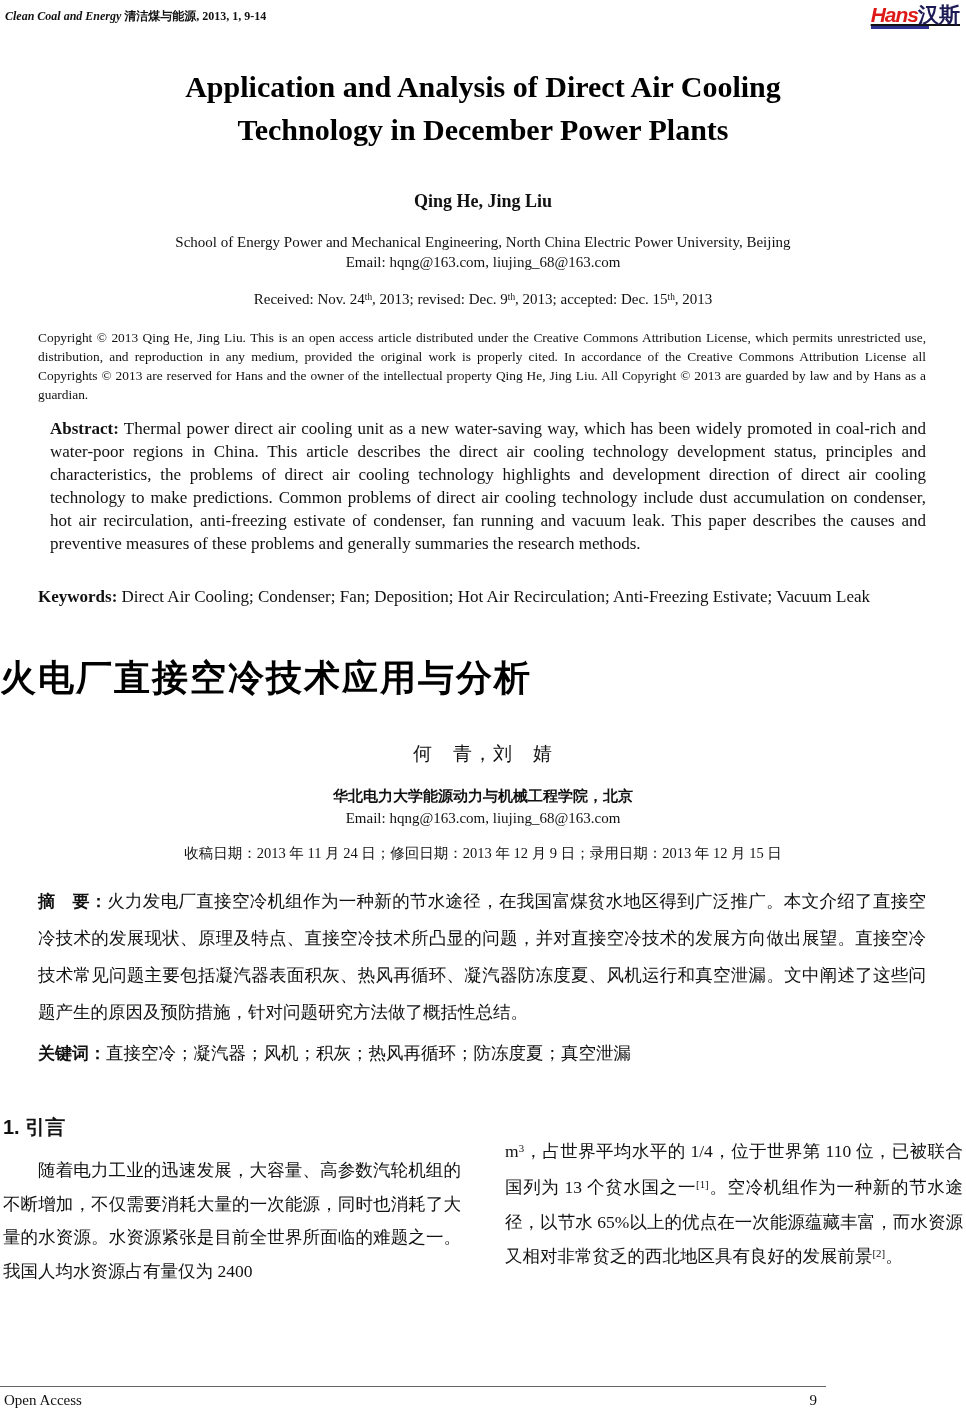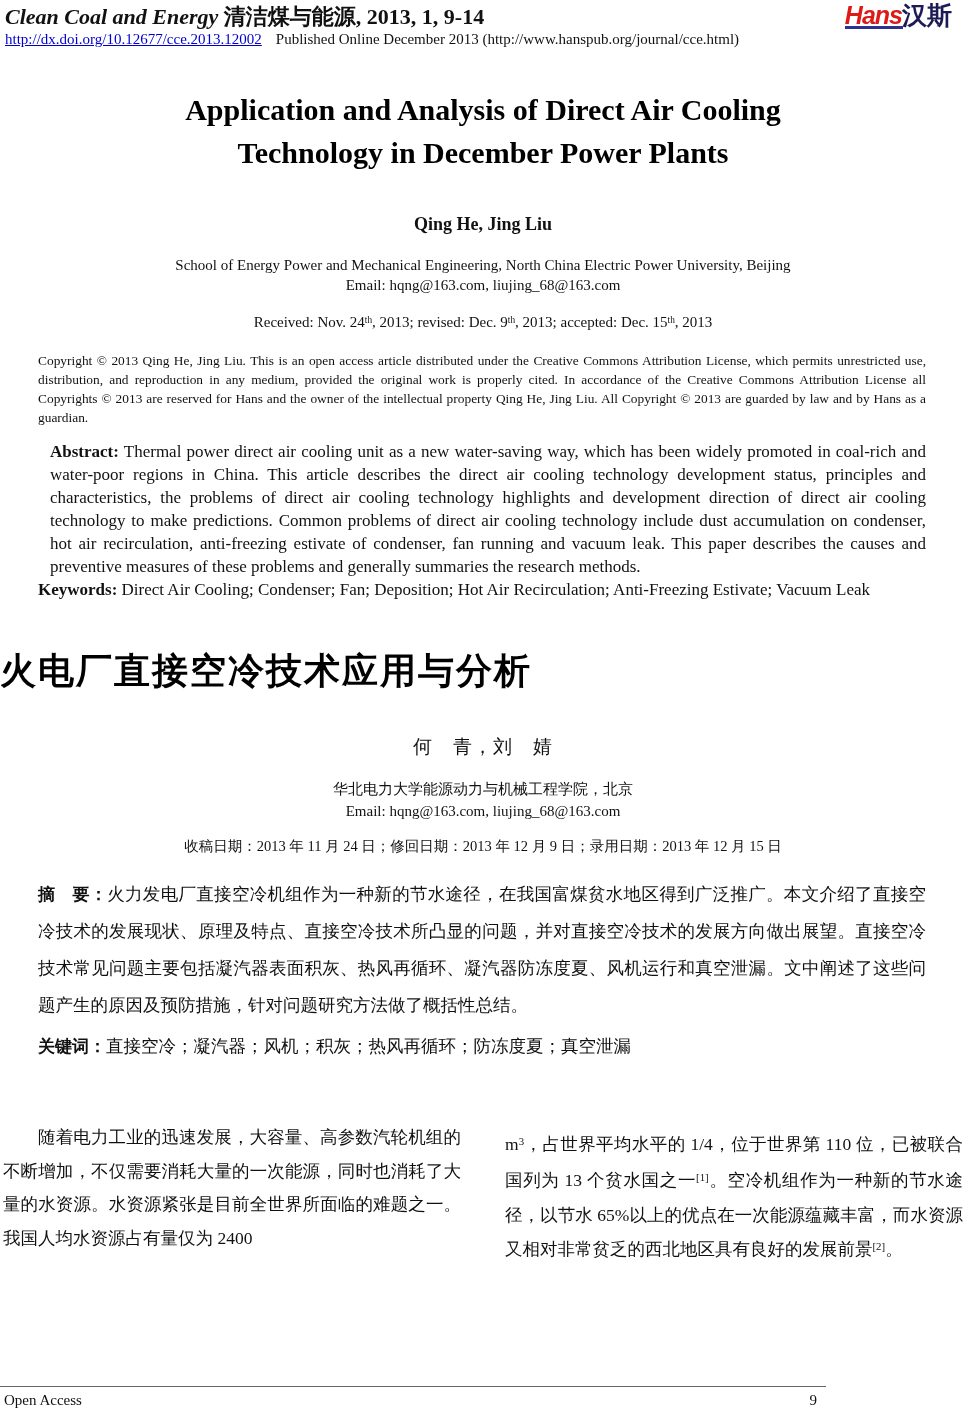--- a/index.html
+++ b/index.html
@@ -6,30 +6,31 @@
   html, body { background: #ffffff; }
   body {
     width: 966px; height: 1417px;
     position: relative;
     overflow: hidden;
     font-family: "Liberation Serif", "DejaVu Serif", serif;
     color: #111;
   }
   
   .header { padding: 6px 4px 0 5px; position: relative; }
-  .journal-line { font-size: 22px; font-weight: bold; line-height: 21px; }
+  .journal-line { font-size: 12px; font-weight: bold; line-height: 21px; }
   .journal-en { font-style: italic; }
   .doi-line { font-size: 15px; line-height: 21px; margin-top: 2px; }
   .doi-link { color: #0000cc; text-decoration: underline; cursor: pointer; }
   .published { margin-left: 14px; color: #111; }
   .hans-logo {
-    position: absolute; right: 14px; top: 3px;
+    position: absolute; right: 6px; top: 3px;
     font-family: "Liberation Sans", sans-serif;
-    font-size: 25px; font-weight: bold; line-height: 24px;
+    font-size: 21px; font-weight: bold; line-height: 24px;
     white-space: nowrap;
+    text-decoration: underline;
   }
   .hans-red { color: #dd1a17; font-style: italic; letter-spacing: -1px; }
   .hans-navy { color: #1d1b55; }
   .hans-bar { position: absolute; left: 0px; bottom: -2px; width: 58px; height: 3px; background: #2e3192; }
   
   .title {
     margin-top: 38px; text-align: center;
     font-size: 30px; font-weight: bold; line-height: 43px; color: #000;
   }
   .authors { margin-top: 40px; text-align: center; font-size: 18px; font-weight: bold; }
@@ -38,32 +39,32 @@
   sup.sp { font-size: 62%; vertical-align: baseline; position: relative; top: -0.45em; font-family: Liberation Serif, serif; }
   .copyright {
     margin: 20px 40px 0 38px;
     font-size: 13.4px; line-height: 19px; text-align: justify;
   }
   .abstract {
     margin: 13px 40px 0 50px;
     font-size: 17px; line-height: 23px; text-align: justify;
   }
   .keywords {
-    margin: 0 40px 0 38px;
+    margin: 30px 40px 0 38px;
     font-size: 17px; line-height: 23px; text-align: left;
   }
   b.lbl { font-weight: bold; }
   
   .cn-title {
     margin-top: 46px; 
     font-family: "Liberation Sans", "DejaVu Sans", sans-serif;
     font-size: 36px; font-weight: bold; letter-spacing: 2px; color: #000;
   }
   .cn-authors { margin-top: 38px; text-align: center; font-size: 19px; letter-spacing: 1px; }
-  .cn-affil { margin-top: 18px; text-align: center; font-size: 15px; line-height: 22px; }
+  .cn-affil { margin-top: 18px; text-align: center; font-size: 15px; line-height: 22px; font-weight: bold; }
   .cn-email { text-align: center; font-size: 15px; line-height: 22px; }
   .cn-dates { margin-top: 15px; text-align: center; font-size: 14.5px; }
   .cn-abstract {
     margin: 20px 40px 0 38px;
     font-size: 17.5px; line-height: 37px; text-align: justify;
   }
   .cn-abstract b.lbl, .cn-keywords b.lbl {
     font-family: "Liberation Sans", "DejaVu Sans", sans-serif; font-size: 17px;
   }
   .cn-keywords {
@@ -89,21 +90,20 @@
     display: flex; justify-content: space-between;
     padding: 5px 9px 0 4px;
     font-size: 15px;
   }
 </style>
 </head>
 <body>
 
 <div class="header">
   <div class="journal-line"><span class="journal-en">Clean Coal and Energy</span><span> 清洁煤与能源, 2013, 1, 9-14</span></div>
-  <div class="doi-line"><span class="doi-link">http://dx.doi.org/10.12677/cce.2013.12002</span><span class="published">Published Online December 2013 (http://www.hanspub.org/journal/cce.html)</span></div>
   <div class="hans-logo"><span class="hans-red">Hans</span><span class="hans-navy">汉斯</span><span class="hans-bar"></span></div>
 </div>
 
 <div class="title">
   <div>Application and Analysis of Direct Air Cooling</div>
   <div>Technology in December Power Plants</div>
 </div>
 
 <div class="authors">Qing He, Jing Liu</div>
 
@@ -128,20 +128,21 @@
 <div class="cn-email">Email: hqng@163.com, liujing_68@163.com</div>
 
 <div class="cn-dates">收稿日期：2013 年 11 月 24 日；修回日期：2013 年 12 月 9 日；录用日期：2013 年 12 月 15 日</div>
 
 <div class="cn-abstract"><b class="lbl">摘　要：</b><span>火力发电厂直接空冷机组作为一种新的节水途径，在我国富煤贫水地区得到广泛推广。本文介绍了直接空冷技术的发展现状、原理及特点、直接空冷技术所凸显的问题，并对直接空冷技术的发展方向做出展望。直接空冷技术常见问题主要包括凝汽器表面积灰、热风再循环、凝汽器防冻度夏、风机运行和真空泄漏。文中阐述了这些问题产生的原因及预防措施，针对问题研究方法做了概括性总结。</span></div>
 
 <div class="cn-keywords"><b class="lbl">关键词：</b><span>直接空冷；凝汽器；风机；积灰；热风再循环；防冻度夏；真空泄漏</span></div>
 
 <div class="columns">
   <div class="col col-left">
+    <div class="sec-heading">1. 引言</div>
     <p>随着电力工业的迅速发展，大容量、高参数汽轮机组的不断增加，不仅需要消耗大量的一次能源，同时也消耗了大量的水资源。水资源紧张是目前全世界所面临的难题之一。我国人均水资源占有量仅为 2400</p>
   </div>
   <div class="col col-right"><span>m</span><sup class="sp">3</sup><span>，占世界平均水平的 1/4，位于世界第 110 位，已被联合国列为 13 个贫水国之一</span><sup class="sp">[1]</sup><span>。空冷机组作为一种新的节水途径，以节水 65%以上的优点在一次能源蕴藏丰富，而水资源又相对非常贫乏的西北地区具有良好的发展前景</span><sup class="sp">[2]</sup><span>。</span></div>
 </div>
 
 <div class="footer">
   <span>Open Access</span>
   <span>9</span>
 </div>
 

